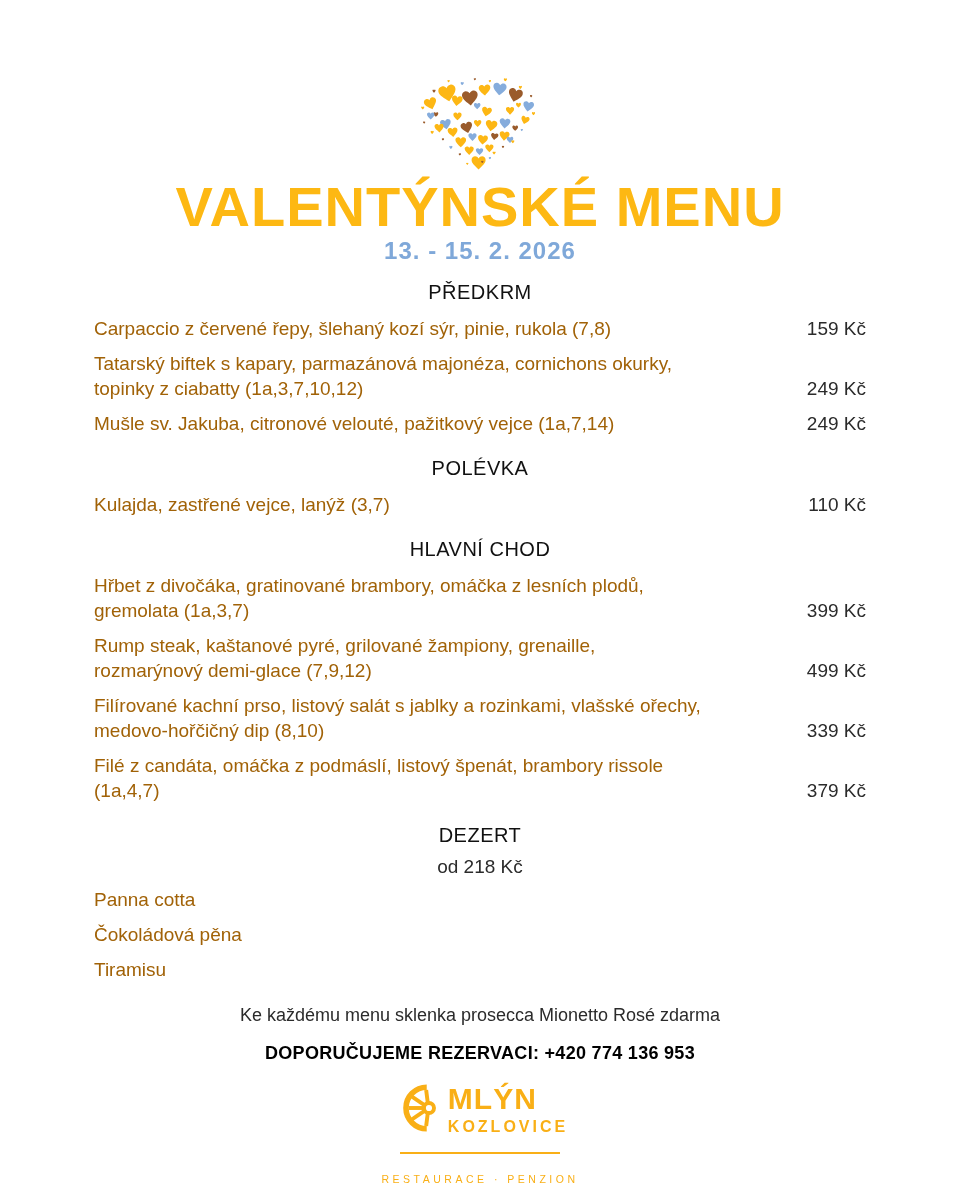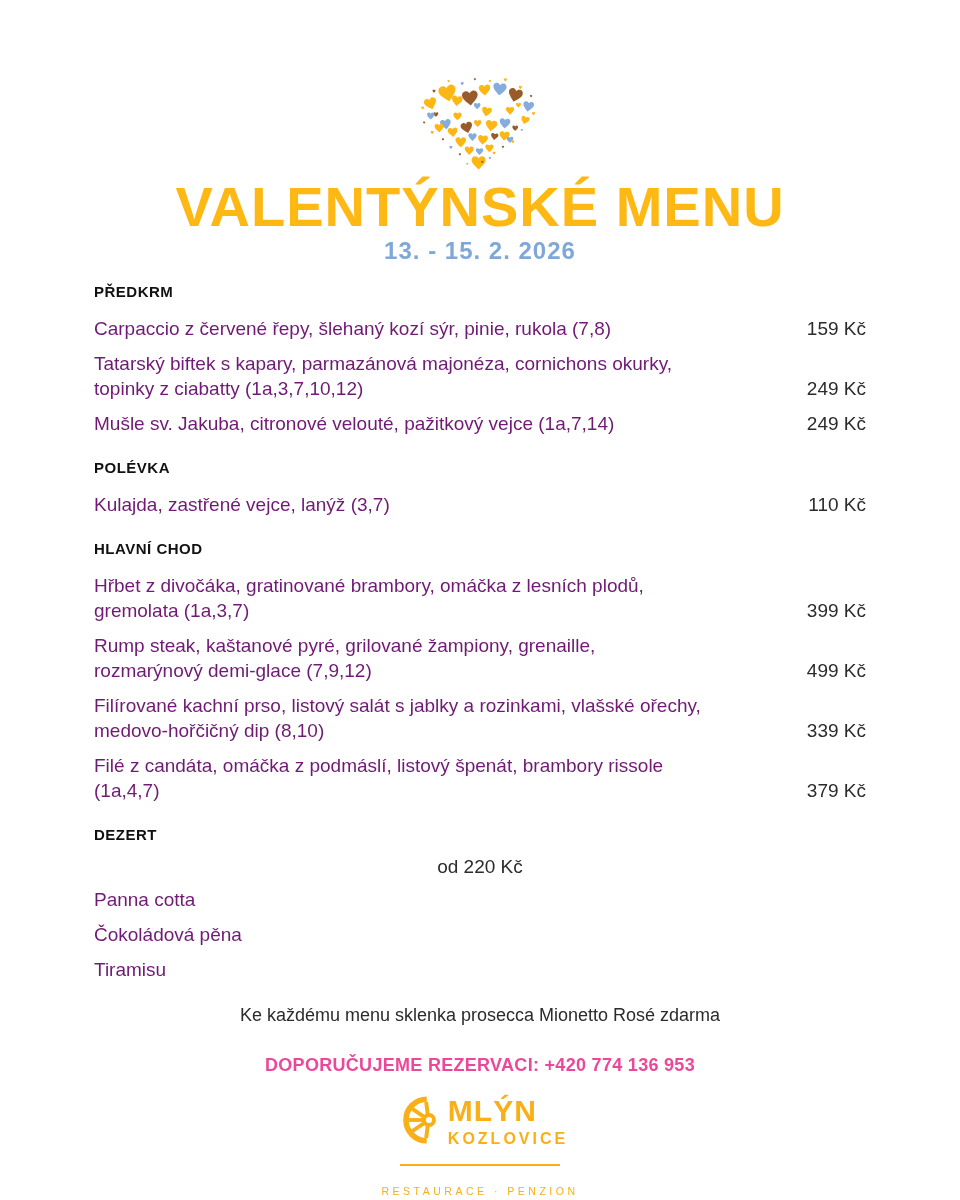--- a/index.html
+++ b/index.html
@@ -31,40 +31,40 @@
     text-align: center;
     font-size: 24px;
     line-height: 28px;
     font-weight: 700;
     letter-spacing: 1px;
     color: #7FA8D9;
   }
 
   .section-h {
     margin: 12px 0 4px 0;
-    text-align: left;
-    font-size: 15px;
+    text-align: center;
+    font-size: 20px;
     line-height: 30px;
-    font-weight: 700;
+    font-weight: 400;
     color: #111111;
     letter-spacing: 0.5px;
   }
 
   .row {
     display: flex;
     justify-content: space-between;
     align-items: flex-end;
     padding: 5px 0;
     font-size: 19px;
     line-height: 25px;
   }
   .item-text {
     white-space: pre-line;
     max-width: 690px;
-    color: #701a75;
+    color: #a16207;
   }
   .item-price {
     min-width: 70px;
     text-align: right;
     color: #2b2b2b;
     white-space: nowrap;
   }
 
   .dessert-note {
     text-align: center;
@@ -75,27 +75,27 @@
   }
 
   .gift-note {
     margin-top: 16px;
     text-align: center;
     font-size: 18px;
     line-height: 24px;
     color: #2b2b2b;
   }
   .reservation {
-    margin-top: 26px;
+    margin-top: 14px;
     text-align: center;
     font-size: 18px;
     line-height: 24px;
     font-weight: 700;
     letter-spacing: 0.3px;
-    color: #ec4899;
+    color: #000000;
   }
 
   .brand { margin-top: 10px; display: flex; flex-direction: column; align-items: center; }
   .brand-top { display: flex; align-items: center; }
   .brand-text { display: flex; flex-direction: column; align-items: flex-start; }
   .brand-name {
     font-size: 30px; line-height: 32px; font-weight: 800;
     letter-spacing: 1px; color: #F9AF16;
   }
   .brand-loc {
@@ -223,21 +223,21 @@
 medovo-hořčičný dip (8,10)</div>
     <div class="item-price">339 Kč</div>
   </div>
   <div class="row">
     <div class="item-text">Filé z candáta, omáčka z podmáslí, listový špenát, brambory rissole
 (1a,4,7)</div>
     <div class="item-price">379 Kč</div>
   </div>
 
   <div class="section-h">DEZERT</div>
-  <div class="dessert-note">od 220 Kč</div>
+  <div class="dessert-note">od 218 Kč</div>
   <div class="row">
     <div class="item-text">Panna cotta</div>
   </div>
   <div class="row">
     <div class="item-text">Čokoládová pěna</div>
   </div>
   <div class="row">
     <div class="item-text">Tiramisu</div>
   </div>
 

